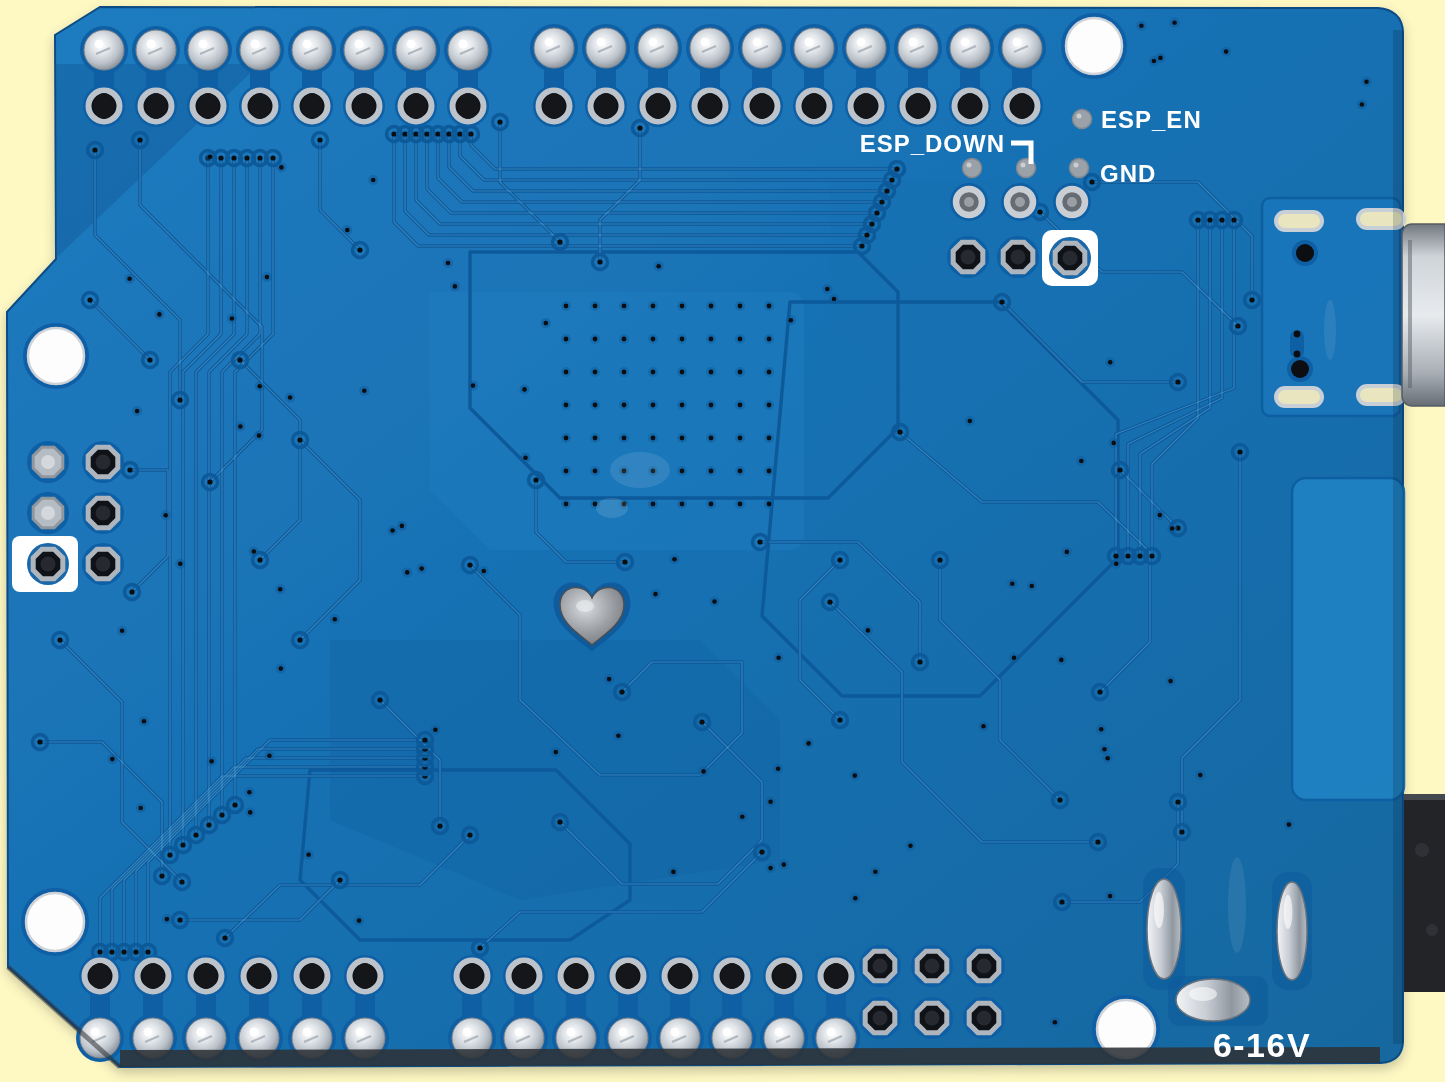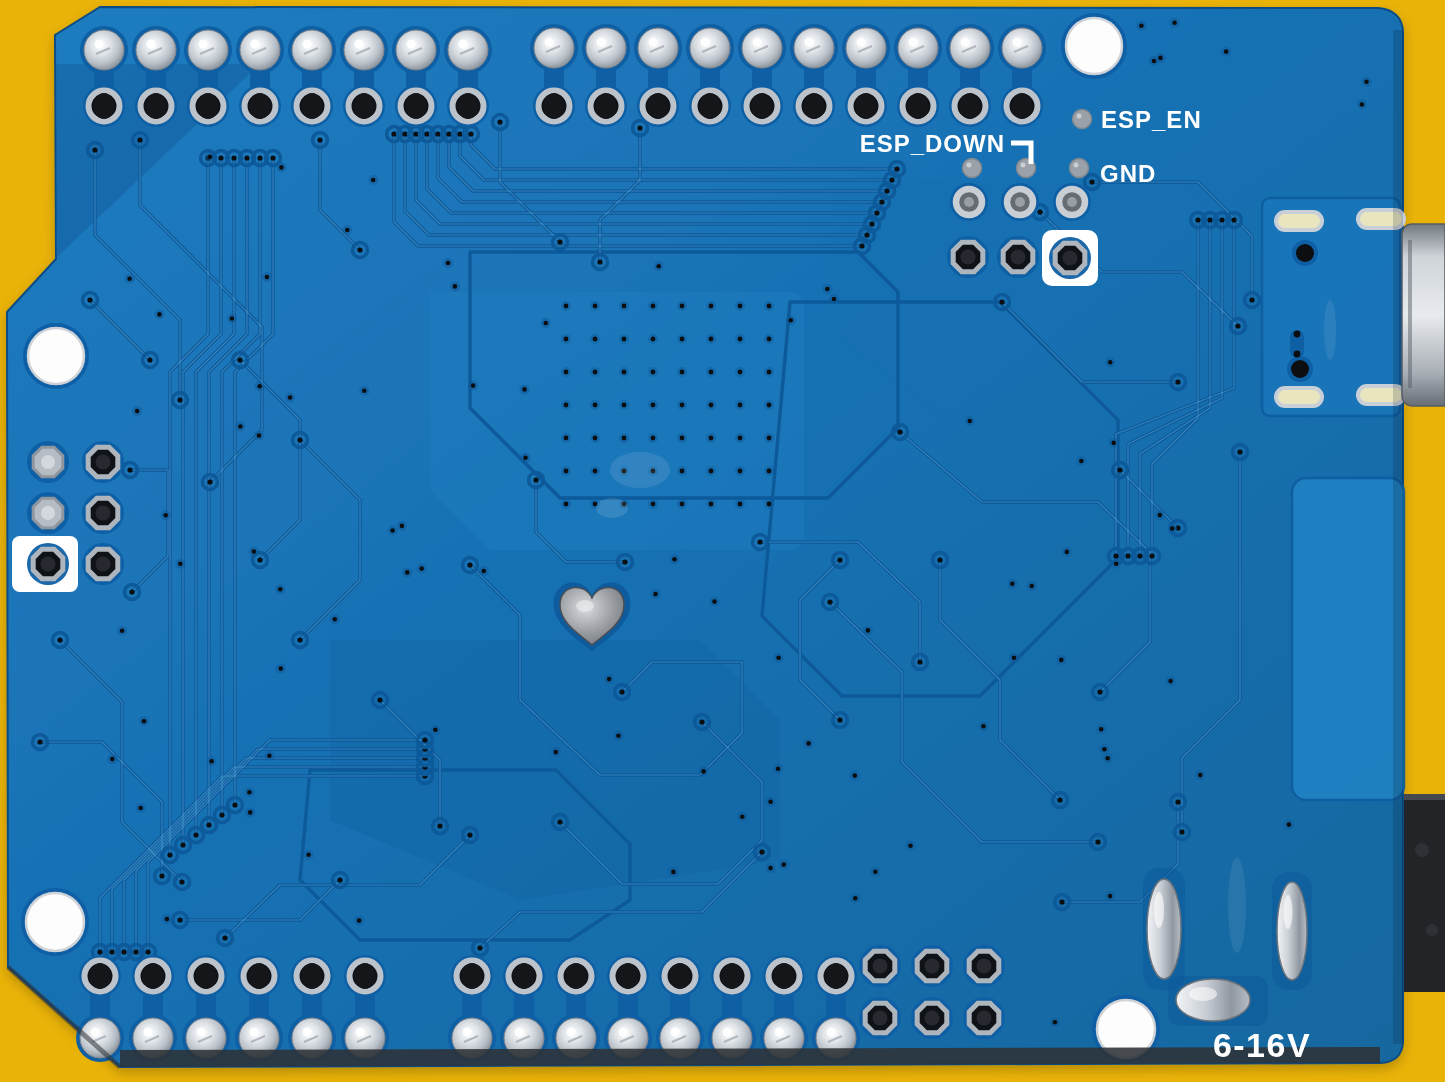--- a/index.html
+++ b/index.html
@@ -1,16 +1,16 @@
 <!DOCTYPE html>
 <html><head>
 <meta charset="utf-8">
 <style>
   html,body{margin:0;padding:0;background:#ffffff;}
-  .stage{position:relative;width:1445px;height:1082px;background:#eab308;overflow:hidden;}
+  .stage{position:relative;width:1445px;height:1082px;background:#fef9c3;overflow:hidden;}
   svg{display:block;}
   .silk{fill:#ffffff;font-family:"Liberation Sans","DejaVu Sans",sans-serif;font-weight:bold;}
   .silk-sm{font-size:24px;letter-spacing:1px;}
   .silk-lg{font-size:34px;letter-spacing:1.5px;}
 </style>
 </head>
 <body>
 
 <div class="stage">
 <svg width="1445" height="1082" viewBox="0 0 1445 1082" xmlns="http://www.w3.org/2000/svg">

